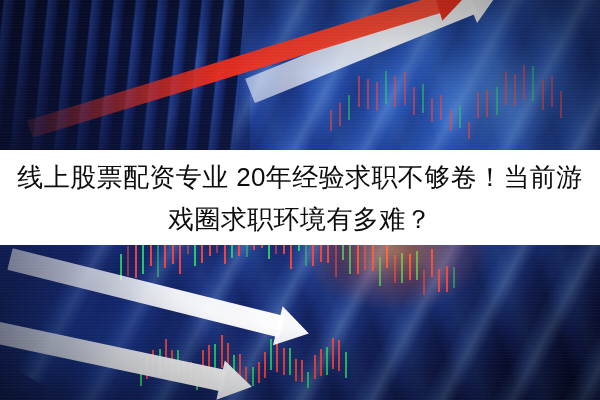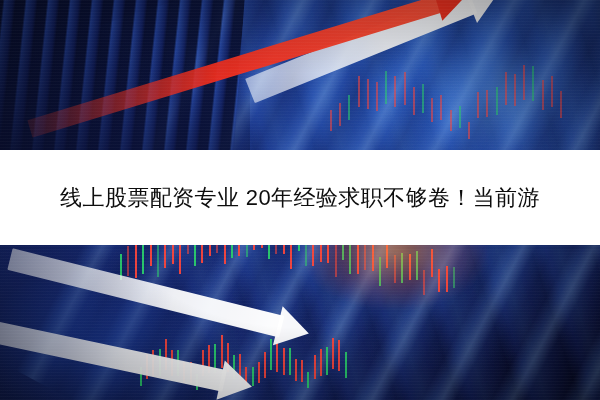--- a/index.html
+++ b/index.html
@@ -179,21 +179,21 @@
     background: #ffffff;
     display: flex;
     flex-direction: column;
     align-items: center;
     justify-content: center;
     box-sizing: border-box;
     padding: 0 14px;
   }
   .caption-line {
     color: #0d0d0d;
-    font-size: 22px;
+    font-size: 26px;
     line-height: 42px;
     letter-spacing: 0.4px;
     white-space: nowrap;
     font-weight: 400;
   }
 
   
   .vignette {
     position: absolute;
     inset: 0;
@@ -349,15 +349,16 @@
   <div class="arrow" style="left:-20px; top:318px; width:250px; height:22px; transform:rotate(12deg);">
     <div class="shaft"></div>
     <div class="head" style="right:-28px; border-left-width:32px; border-top-width:20px; border-bottom-width:20px;"></div>
   </div>
 
   <div class="vignette"></div>
   <div class="grain"></div>
 
   <div class="caption-band">
     <div class="caption-line">线上股票配资专业 20年经验求职不够卷！当前游</div>
+    <div class="caption-line">戏圈求职环境有多难？</div>
   </div>
 
 </div>
 
 </body></html>

